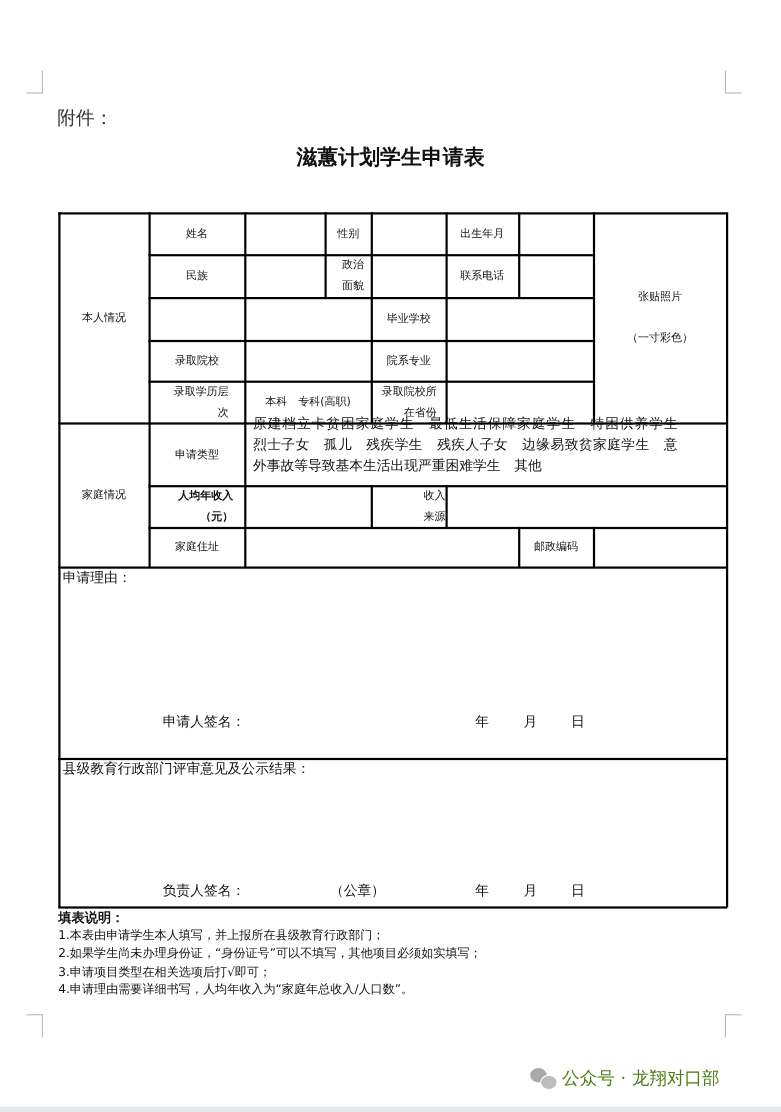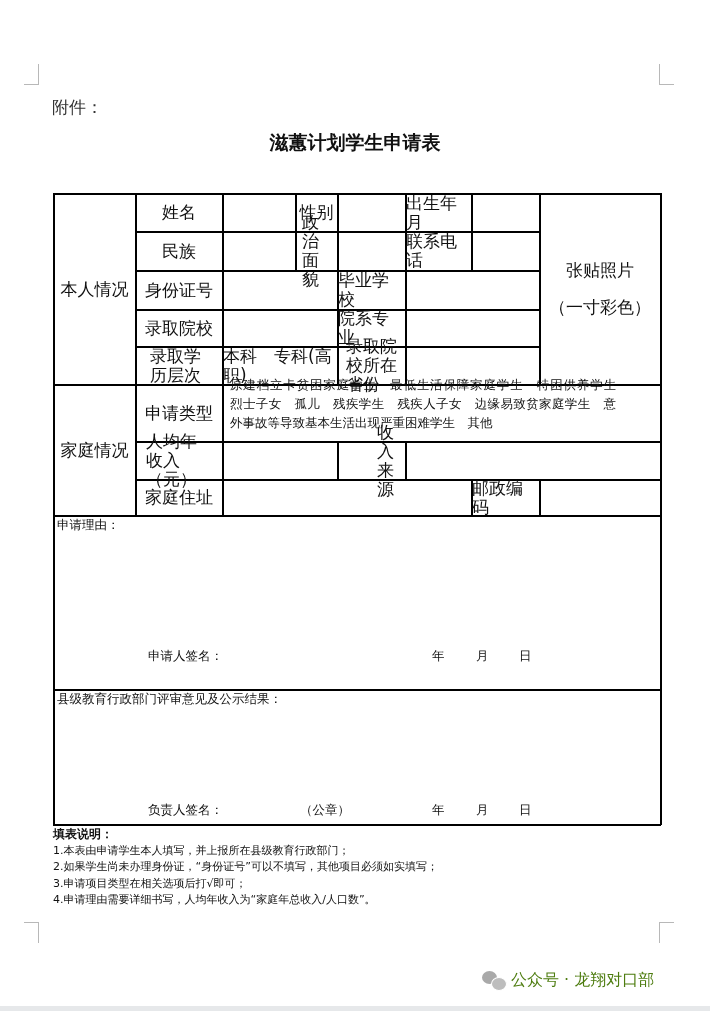--- a/index.html
+++ b/index.html
@@ -12,21 +12,21 @@
   .c-tr { left: 659px; top: 64px; width: 14px; height: 20px; border-left-width: 1px; border-bottom-width: 1px; }
   .c-bl { left: 24px; top: 922px; width: 14px; height: 20px; border-right-width: 1px; border-top-width: 1px; }
   .c-br { left: 659px; top: 922px; width: 14px; height: 20px; border-left-width: 1px; border-top-width: 1px; }
 
   .attach { position: absolute; left: 52px; top: 96px; font-family: "DejaVu Serif", "Liberation Serif", serif; font-size: 17px; color: #333; }
   .title { position: absolute; left: 0; width: 710px; top: 130px; text-align: center; font-family: "DejaVu Serif", "Liberation Serif", serif; font-weight: bold; font-size: 19px; color: #111; }
 
   .grid { position: absolute; left: 0; top: 0; width: 710px; height: 1011px; }
   .cell {
     position: absolute; box-sizing: border-box; display: flex; align-items: center; justify-content: center;
-    text-align: left; font-size: 17px; line-height: 19px; color: #111;
+    text-align: right; font-size: 10px; line-height: 19px; color: #111;
   }
   .ln { position: absolute; background: #000; }
   .h { height: 1.5px; }
   .v { width: 1.5px; }
 
   .types { justify-content: flex-start; align-items: flex-start; text-align: justify; padding: 2px 6px 0 7px; font-size: 12.5px; line-height: 19px; }
   .block-label { position: absolute; font-size: 12.5px; }
   .sig { position: absolute; font-size: 12.5px; }
 
   .notes { position: absolute; left: 53px; top: 826px; font-size: 11px; line-height: 16.5px; color: #111; }
@@ -86,21 +86,20 @@
   <div class="cell" style="left:406px;top:194px;width:65px;height:37px;">出生年月</div>
   <div class="cell" style="left:472px;top:194px;width:67px;height:37px;"></div>
 
   <div class="cell" style="left:136px;top:232px;width:86px;height:38px;">民族</div>
   <div class="cell" style="left:223px;top:232px;width:72px;height:38px;"></div>
   <div class="cell" style="left:296px;top:232px;width:41px;height:38px;padding:0 6px;">政治面貌</div>
   <div class="cell" style="left:338px;top:232px;width:67px;height:38px;"></div>
   <div class="cell" style="left:406px;top:232px;width:65px;height:38px;">联系电话</div>
   <div class="cell" style="left:472px;top:232px;width:67px;height:38px;"></div>
 
-  <div class="cell" style="left:136px;top:271px;width:86px;height:38px;">身份证号</div>
   <div class="cell" style="left:223px;top:271px;width:114px;height:38px;"></div>
   <div class="cell" style="left:338px;top:271px;width:67px;height:38px;">毕业学校</div>
   <div class="cell" style="left:406px;top:271px;width:133px;height:38px;"></div>
 
   <div class="cell" style="left:136px;top:310px;width:86px;height:36px;">录取院校</div>
   <div class="cell" style="left:223px;top:310px;width:114px;height:36px;"></div>
   <div class="cell" style="left:338px;top:310px;width:67px;height:36px;">院系专业</div>
   <div class="cell" style="left:406px;top:310px;width:133px;height:36px;"></div>
 
   <div class="cell" style="left:136px;top:347px;width:86px;height:37px;padding:0 14px;border-radius:10px;">录取学历层次</div>
@@ -112,21 +111,21 @@
     <span>张贴照片</span>
     <span style="height:18px;"></span>
     <span>（一寸彩色）</span>
   </div>
 
   <div class="cell" style="left:54px;top:385px;width:81px;height:130px;">家庭情况</div>
 
   <div class="cell" style="left:136px;top:385px;width:86px;height:56px;">申请类型</div>
   <div class="cell types" style="left:223px;top:373px;width:399px;height:56px;">原建档立卡贫困家庭学生　最低生活保障家庭学生　特困供养学生　烈士子女　孤儿　残疾学生　残疾人子女　边缘易致贫家庭学生　意外事故等导致基本生活出现严重困难学生　其他</div>
 
-  <div class="cell" style="left:136px;top:442px;width:86px;height:37px;padding:0 10px;">人均年收入（元）</div>
+  <div class="cell" style="left:136px;top:442px;width:86px;height:37px;padding:0 10px;font-weight:bold;">人均年收入（元）</div>
   <div class="cell" style="left:223px;top:442px;width:114px;height:37px;"></div>
   <div class="cell" style="left:338px;top:442px;width:67px;height:37px;padding-left:39px;">收入来源</div>
   <div class="cell" style="left:406px;top:442px;width:254px;height:37px;"></div>
 
   <div class="cell" style="left:136px;top:480px;width:86px;height:35px;">家庭住址</div>
   <div class="cell" style="left:223px;top:480px;width:248px;height:35px;"></div>
   <div class="cell" style="left:472px;top:480px;width:67px;height:35px;">邮政编码</div>
   <div class="cell" style="left:540px;top:480px;width:120px;height:35px;"></div>
 
   <div style="position:absolute;left:54px;top:516px;width:606px;height:173px;"></div>

